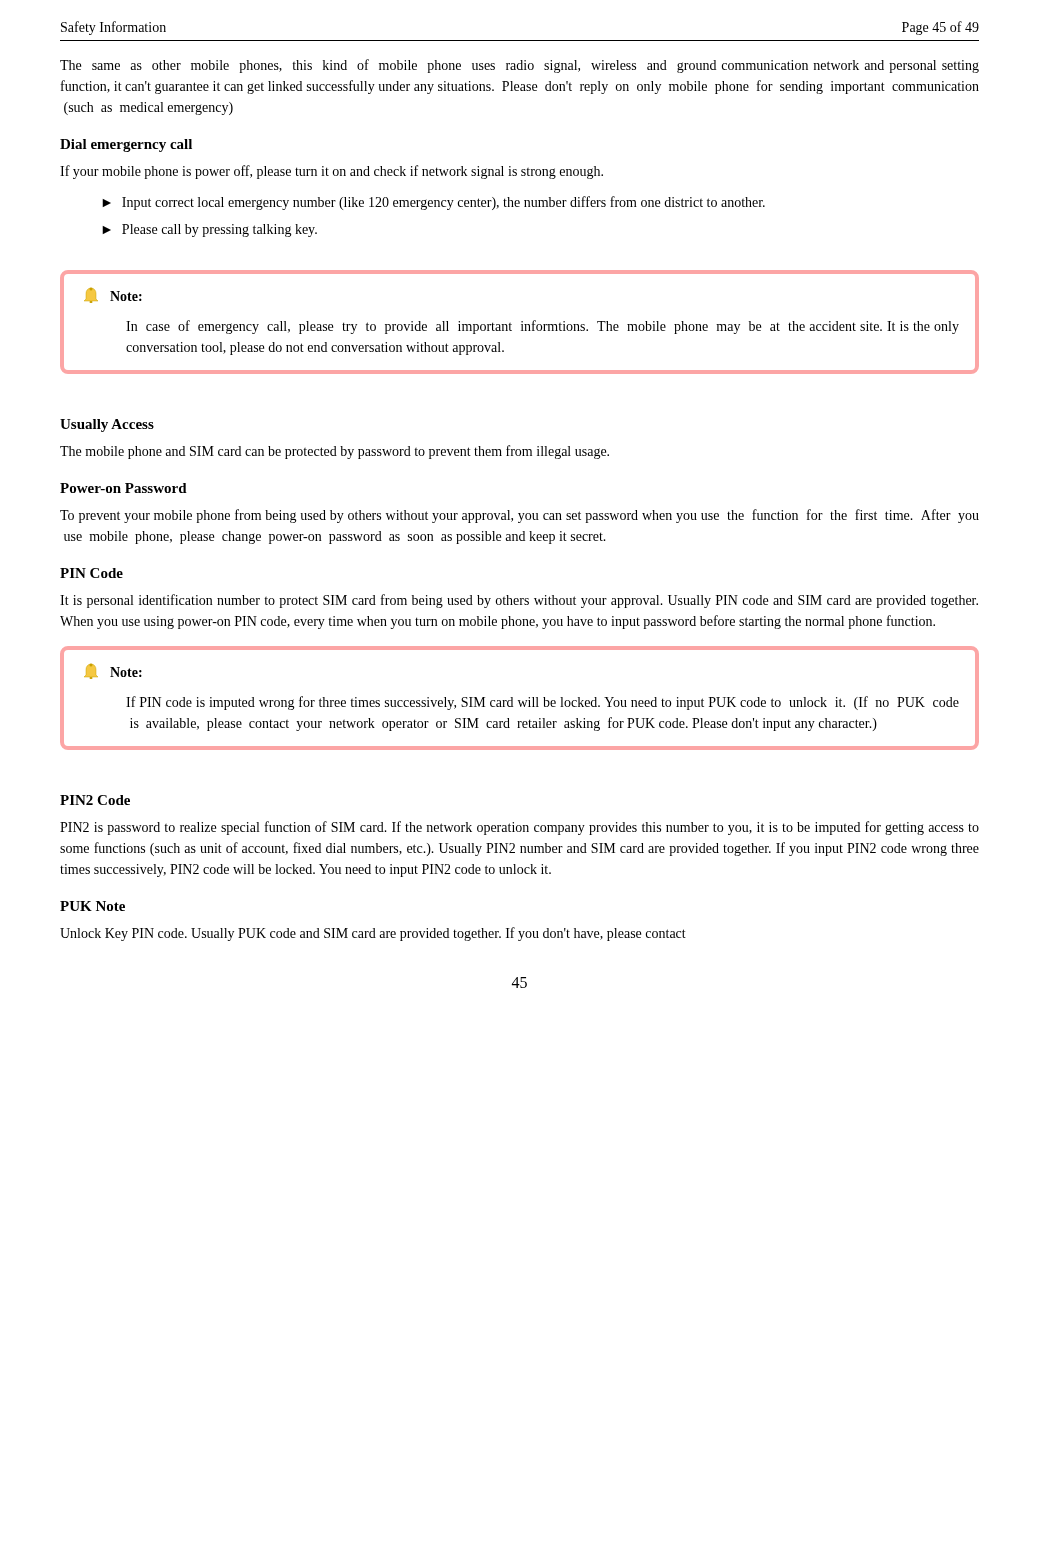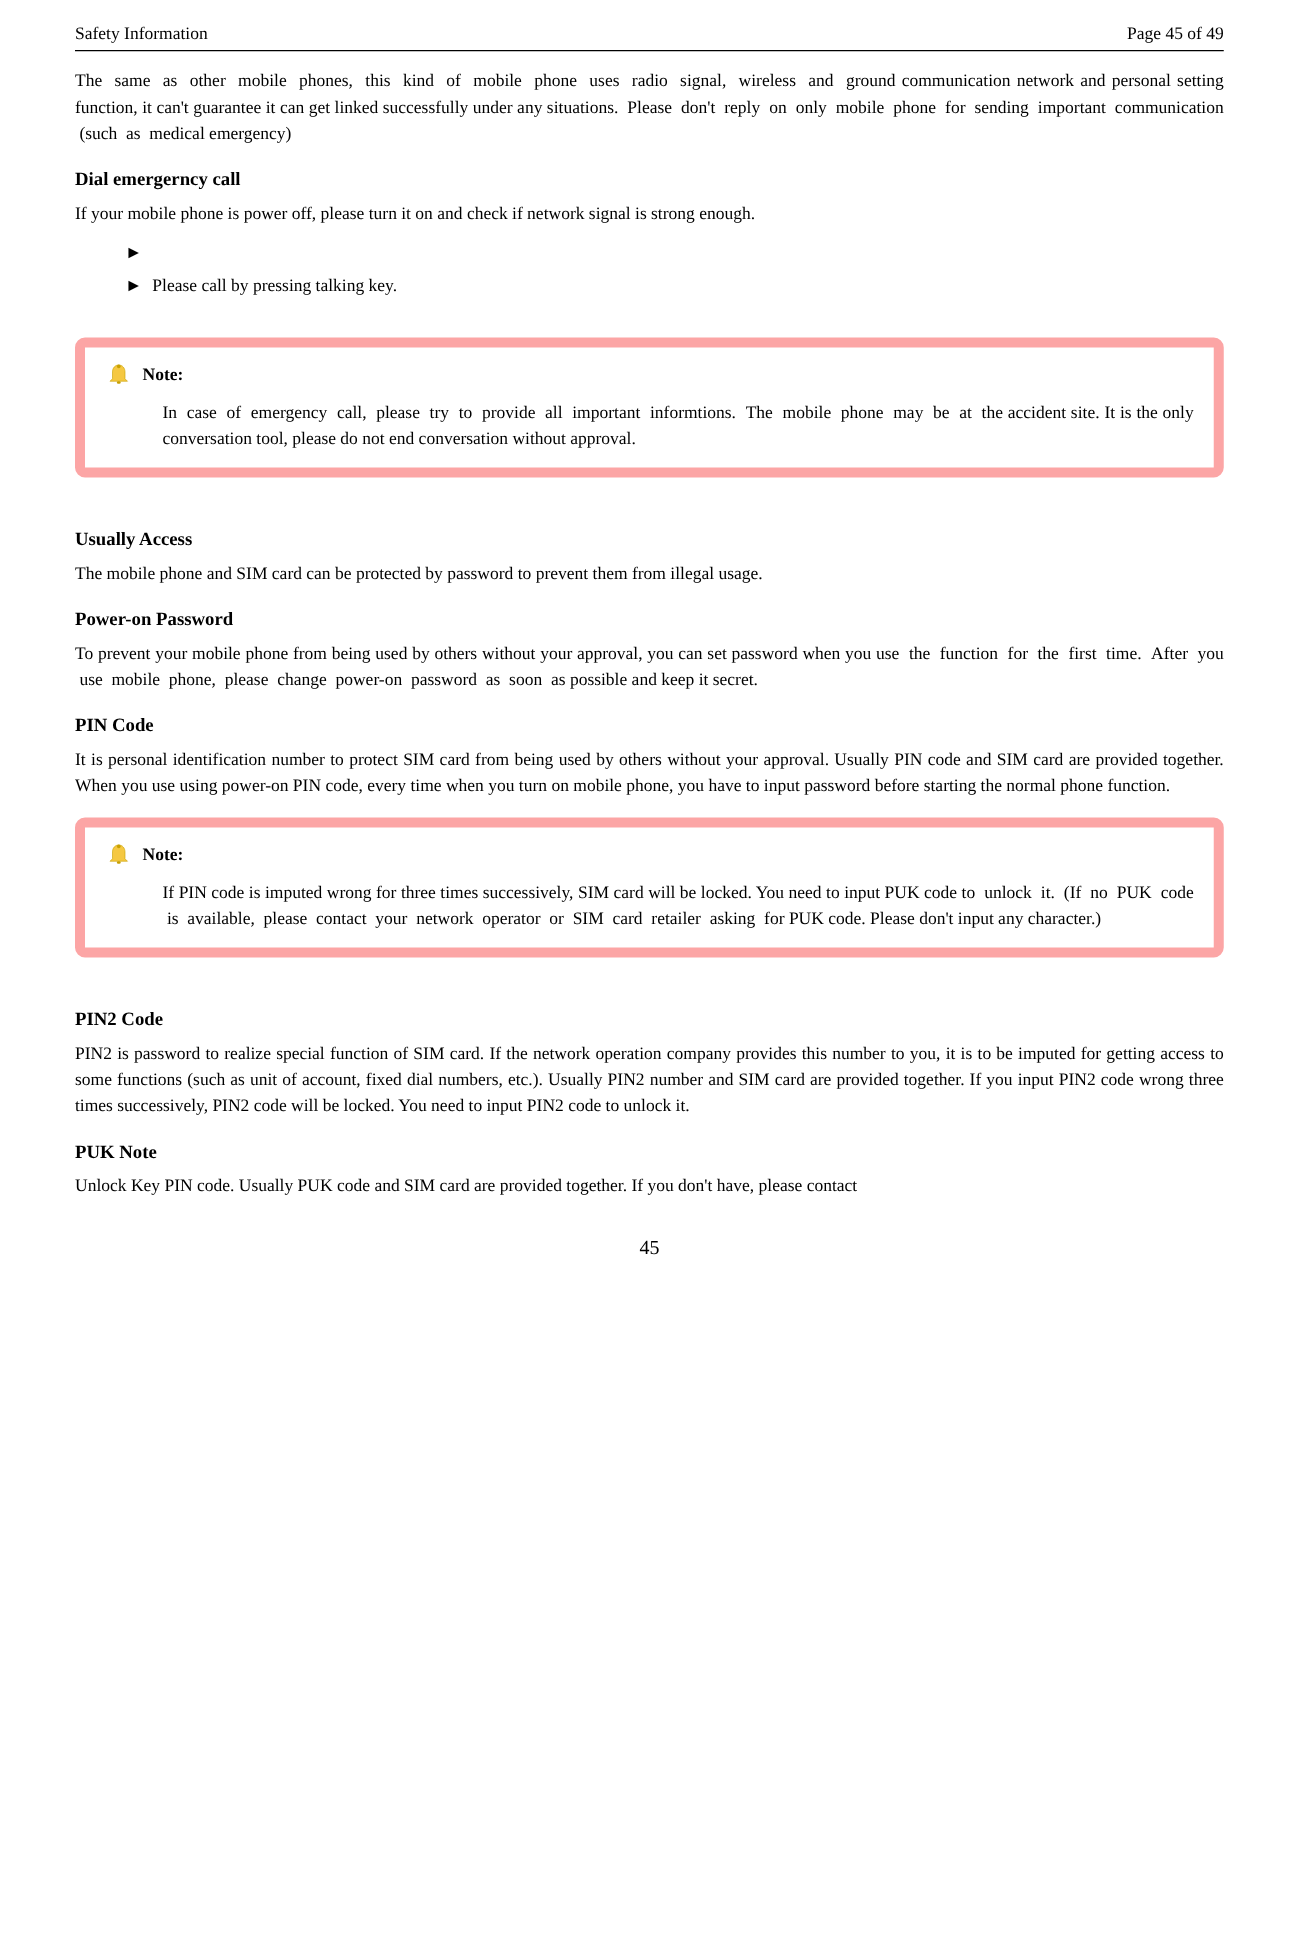--- a/index.html
+++ b/index.html
@@ -49,21 +49,21 @@
       display: flex;
       gap: 8px;
     }
 
     .bullet-item .bullet-arrow {
       flex-shrink: 0;
       font-size: 14px;
     }
 
     .note-box {
-      border: 8px solid #fca5a5;
+      border: 4px solid #fca5a5;
       border-radius: 8px;
       padding: 12px 16px;
       margin: 14px 0;
       background: #fff;
     }
 
     .note-header {
       display: flex;
       align-items: center;
       gap: 8px;
@@ -108,20 +108,21 @@
 <p class="body-text">
   The &nbsp;same &nbsp;as &nbsp;other &nbsp;mobile &nbsp;phones, &nbsp;this &nbsp;kind &nbsp;of &nbsp;mobile &nbsp;phone &nbsp;uses &nbsp;radio &nbsp;signal, &nbsp;wireless &nbsp;and &nbsp;ground communication network and personal setting function, it can't guarantee it can get linked successfully under any situations. &nbsp;Please &nbsp;don't &nbsp;reply &nbsp;on &nbsp;only &nbsp;mobile &nbsp;phone &nbsp;for &nbsp;sending &nbsp;important &nbsp;communication &nbsp;(such &nbsp;as &nbsp;medical emergency)
 </p>
 
 <h2 class="section-heading">Dial emergerncy call</h2>
 
 <p class="body-text">If your mobile phone is power off, please turn it on and check if network signal is strong enough.</p>
 
 <div class="bullet-item">
   <span class="bullet-arrow">►</span>
+  <span>Input correct local emergency number (like 120 emergency center), the number differs from one district to another.</span>
 </div>
 
 <div class="bullet-item">
   <span class="bullet-arrow">►</span>
   <span>Please call by pressing talking key.</span>
 </div>
 
 <div class="spacer"></div>
 
 <div class="note-box">

